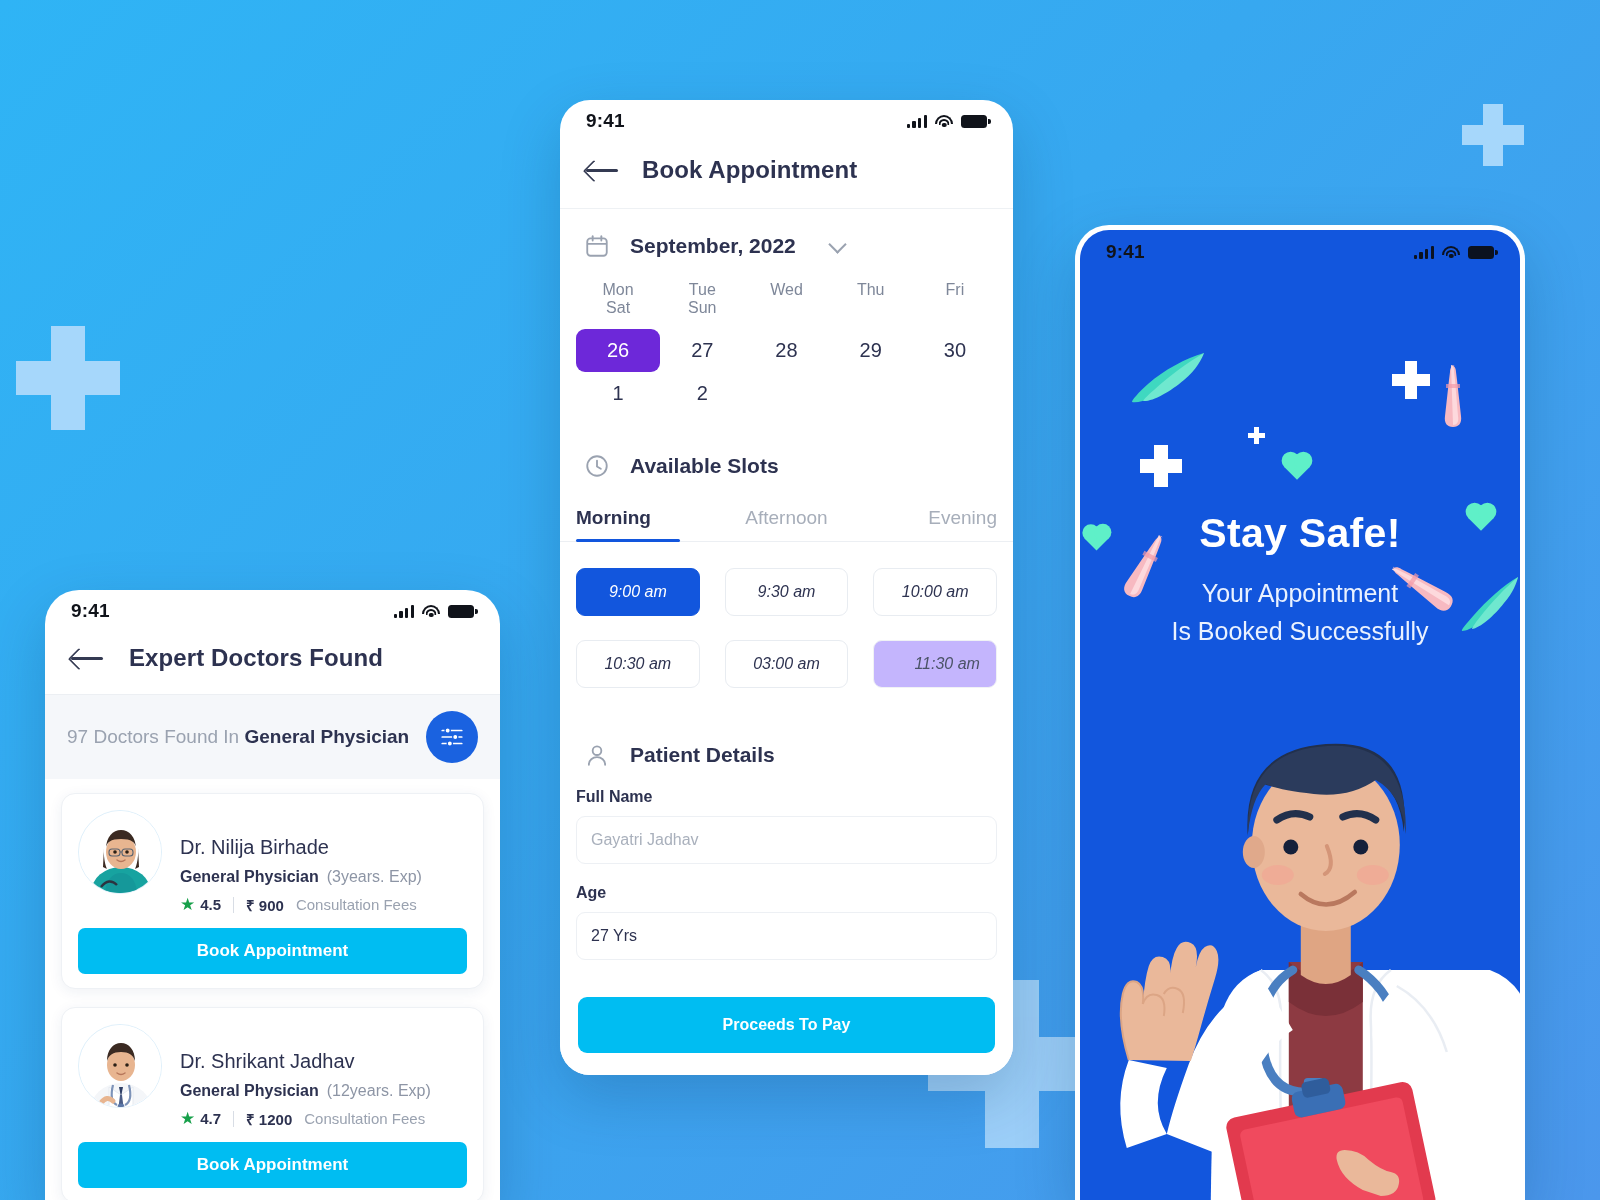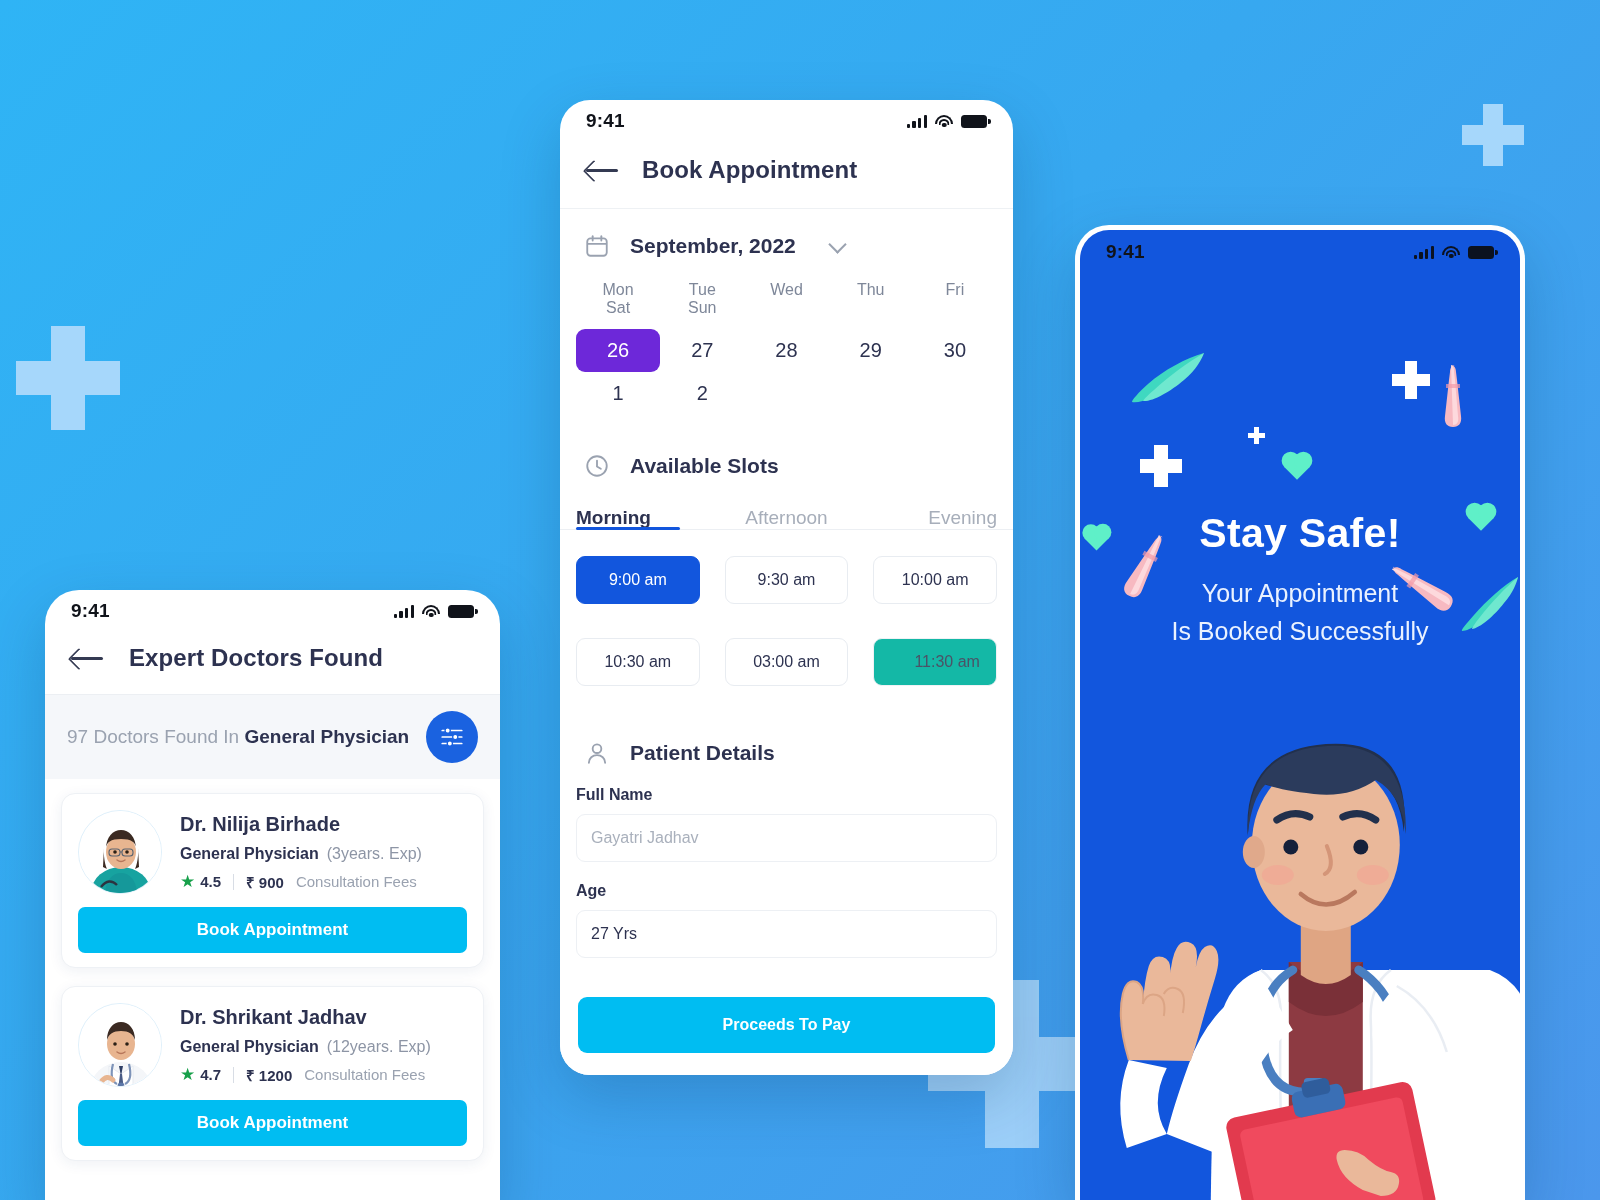--- a/index.html
+++ b/index.html
@@ -81,21 +81,21 @@
   .doc-list { padding:14px 16px 0; }
   .doc-card { background:#fff; border:1px solid #eef1f5; border-radius:14px;
               box-shadow:0 3px 14px rgba(25,60,110,.07); padding:16px 16px 14px;
               margin-bottom:18px; }
   .doc-top { display:flex; gap:18px; align-items:flex-start; }
   .avatar { width:84px; height:84px; border-radius:50%; flex:0 0 auto;
             border:1.5px solid #dff0fb; overflow:hidden; position:relative;
             background:#fff; }
   .avatar svg { position:absolute; left:0; top:0; width:84px; height:84px; }
   .doc-info { flex:1; padding-top:3px; }
-  .doc-name { font-size:20px; font-weight:bold; color:#2d3250; margin-bottom:9px; }
+  .doc-name { font-size:20px; font-weight:normal; color:#2d3250; margin-bottom:9px;margin-top:23px; }
   .doc-spec { font-size:16px; color:#2d3250; font-weight:bold; margin-bottom:8px; }
   .doc-spec .exp { color:#8d95a5; font-weight:normal; margin-left:8px; }
   .doc-meta { display:flex; align-items:center; font-size:15px; color:#2d3250; }
   .doc-meta .star { color:#17a04a; font-size:17px; margin-right:5px; }
   .doc-meta .rate { font-weight:bold; margin-right:12px; }
   .doc-meta .divider { width:1px; height:16px; background:#d8dde5; margin-right:12px; }
   .doc-meta .fee { font-weight:bold; margin-right:12px; }
   .doc-meta .feelabel { color:#9aa2b0; font-weight:normal; }
   .book-btn { display:block; width:100%; margin-top:13px; border:none;
               background:#00bdf2; color:#fff; font-size:17px; font-weight:bold;
@@ -118,34 +118,34 @@
   .week-days, .week-nums { display:grid; grid-template-columns:repeat(5,1fr);
                            padding:0 16px; text-align:center; }
   .week-days { margin-top:22px; }
   .week-days span { font-size:16px; color:#7e8799; }
   .week-nums { margin-top:12px; }
   .week-nums .day { font-size:20px; color:#2d3250; padding:10px 0; border-radius:9px; }
   .week-nums .day.sel { background:#6d28d9; color:#fff; font-weight:normal; }
 
   .tabs { display:grid; grid-template-columns:repeat(3,1fr); padding:0 16px;
           margin-top:28px; border-bottom:1px solid #eceff3; }
-  .tab { font-size:19px; color:#a7aeba; text-align:left;
+  .tab { font-size:19px; color:#a7aeba; padding-bottom:12px; text-align:left;
          cursor:pointer; }
   .tab:nth-child(2){ text-align:center; }
   .tab:nth-child(3){ text-align:right; }
   .tab.active { color:#2d3250; font-weight:bold; position:relative; }
   .tab.active::after { content:""; position:absolute; left:0; right:26%; bottom:-1px;
                        height:3px; background:#1256dd; border-radius:2px; }
 
-  .slots { display:grid; grid-template-columns:repeat(3,1fr); gap:34px 25px;
-           padding:26px 16px 0; }
+  .slots { display:grid; grid-template-columns:repeat(3,1fr); gap:24px 25px;
+           padding:26px 16px 0;font-style:italic; }
   .slot { border:1px solid #e8ecf1; border-radius:9px; text-align:center;
           padding:14px 0; font-size:16px; color:#2d3250; background:#fff; cursor:pointer; }
   .slot.sel { background:#1256dd; border-color:#1256dd; color:#fff; }
-  .slot.dim { background:#14b8a6; border-color:#f0f2f5; color:#4b5367;padding-left:24px; }
+  .slot.dim { background:#c4b5fd; border-color:#f0f2f5; color:#4b5367;padding-left:24px; }
 
   .field-label { font-size:16px; font-weight:bold; color:#2d3250;
                  padding:0 16px; margin-top:20px; }
   .field { margin:10px 16px 0; border:1px solid #edf0f4; border-radius:9px;
            padding:14px 14px; font-size:16px; background:#fff; }
   .field.ph { color:#a9b0bc; }
   .field.val { color:#2d3250; }
   .clipped-label { font-size:16px; font-weight:bold; color:#2d3250;
                    padding:0 16px; margin-top:22px; height:10px; overflow:hidden; }
 

